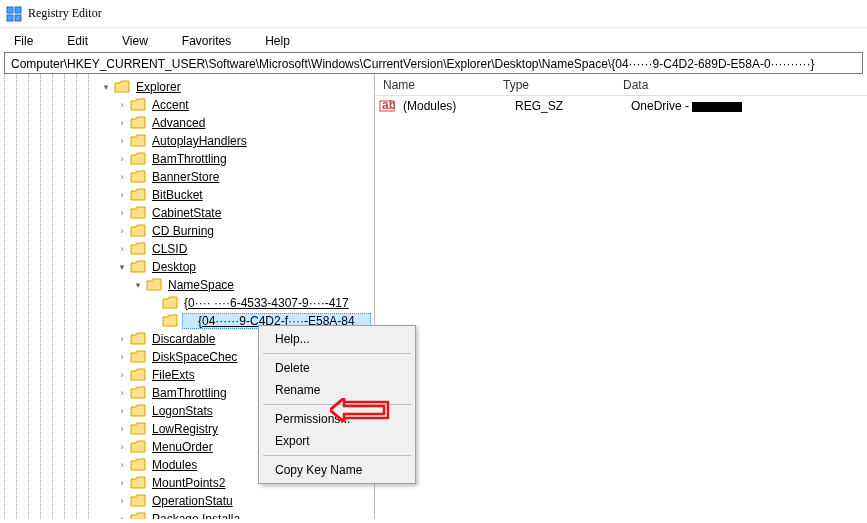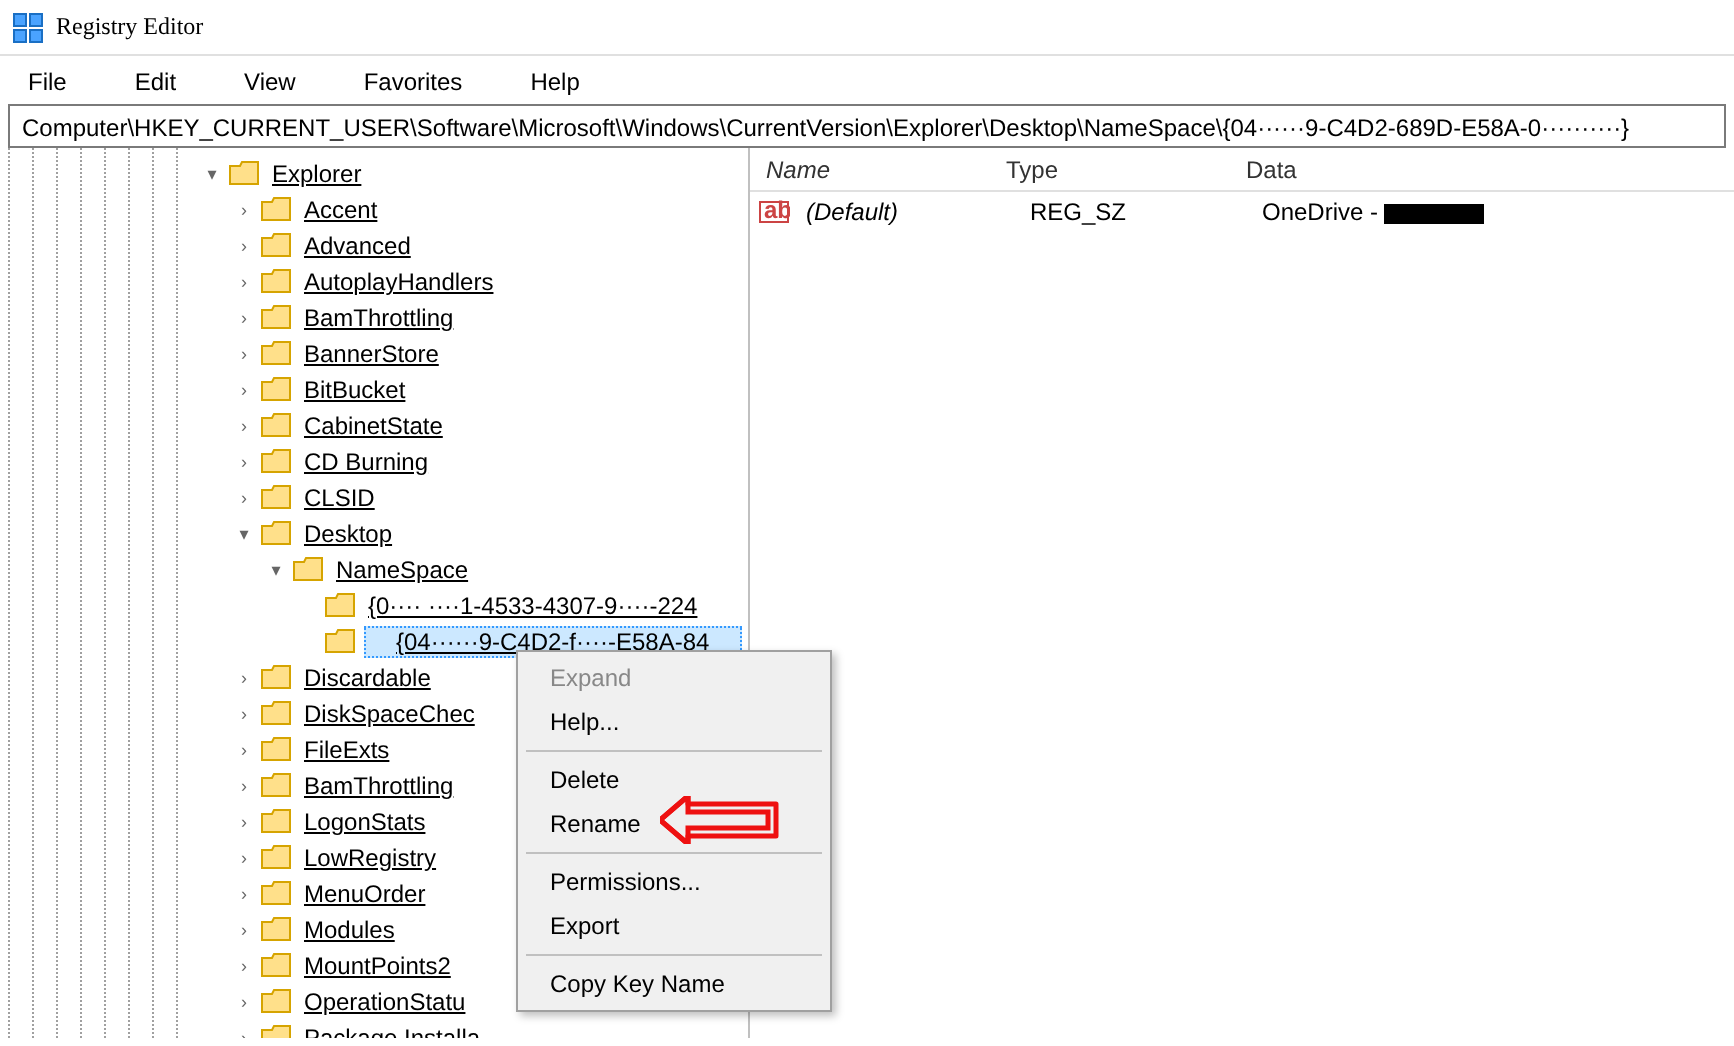--- a/index.html
+++ b/index.html
@@ -27,21 +27,21 @@
 .node .label { cursor: default; padding: 0 2px; text-decoration: underline; }
 .node.selected .label { background: #cce8ff; border: 1px dotted #3399ff; padding: 0 15px; }
 .indent-1 { margin-left: 0px; }
 .indent-2 { margin-left: 16px; }
 .indent-3 { margin-left: 32px; }
 .indent-4 { margin-left: 48px; }
 
 .list-pane { flex: 1; padding: 0; }
 .list-header { display: flex; height: 22px; border-bottom: 1px solid #e0e0e0; align-items: center; }
 .list-header .col { padding: 2px 8px; color: #333; font-size: 12px; }
-.col-name { width: 120px; font-style: italic; }
+.col-name { width: 120px; }
 .col-type { width: 120px; }
 .col-data { flex: 1; }
 .list-row { display: flex; align-items: center; height: 20px; padding: 0 4px; }
 .list-row .val-icon { width: 16px; height: 16px; margin-right: 4px; }
 .list-row .cell { padding: 0 4px; font-size: 12px; }
 .redact { display: inline-block; width: 50px; height: 10px; background: #000; vertical-align: middle; }
 
 .context-menu { position: absolute; left: 258px; top: 325px; width: 158px; background: #f0f0f0; border: 1px solid #a0a0a0; box-shadow: 2px 2px 4px rgba(0,0,0,0.25); padding: 2px; z-index: 100; }
 .context-menu .mi { height: 22px; display: flex; align-items: center; padding: 0 18px 0 14px; font-size: 12px; cursor: default; position: relative; }
 .context-menu .mi.disabled { color: #888; }
@@ -208,21 +208,21 @@
         <span class="label">NameSpace</span>
       </div>
 
       <div class="node indent-4">
         <span class="exp"></span>
         <span class="folder">
             <svg class="folder-svg" width="16" height="14" viewBox="0 0 16 14">
               <path d="M1 3 L6 3 L7 1 L15 1 L15 12 L1 12 Z" fill="#ffe08a" stroke="#d6a400"></path>
             </svg>
           </span>
-        <span class="label">{0···· ····1-4533-4307-9····-224</span>
+        <span class="label">{0···· ····6-4533-4307-9····-417</span>
       </div>
       <div class="node indent-4 selected">
         <span class="exp"></span>
         <span class="folder">
             <svg class="folder-svg" width="16" height="14" viewBox="0 0 16 14">
               <path d="M1 3 L6 3 L7 1 L15 1 L15 12 L1 12 Z" fill="#ffe08a" stroke="#d6a400"></path>
             </svg>
           </span>
         <span class="label">{04······9-C4D2-f····-E58A-84</span>
       </div>
@@ -337,31 +337,30 @@
       <div class="col col-type">Type</div>
       <div class="col col-data">Data</div>
     </div>
     <div class="list-row">
       <span class="val-icon">
         <svg width="16" height="16" viewBox="0 0 16 16">
             <rect x="1" y="3" width="14" height="10" fill="#fff" stroke="#c44"></rect>
             <text x="3" y="11" font-size="8" fill="#c44" font-weight="bold">ab</text>
           </svg>
       </span>
-      <div class="cell col-name" style="width:112px">(Default)</div>
+      <div class="cell col-name" style="width:112px">(Modules)</div>
       <div class="cell col-type" style="width:116px">REG_SZ</div>
       <div class="cell col-data">
         <span>OneDrive - </span><span class="redact"></span>
       </div>
     </div>
   </div>
 </div>
 
 <div class="context-menu">
-  <div class="mi disabled">Expand</div>
   <div class="mi">Help...</div>
   <div class="sep"></div>
   <div class="mi">Delete</div>
   <div class="mi">Rename</div>
   <div class="sep"></div>
   <div class="mi">Permissions...</div>
   <div class="mi">Export</div>
   <div class="sep"></div>
   <div class="mi">Copy Key Name</div>
 </div>

